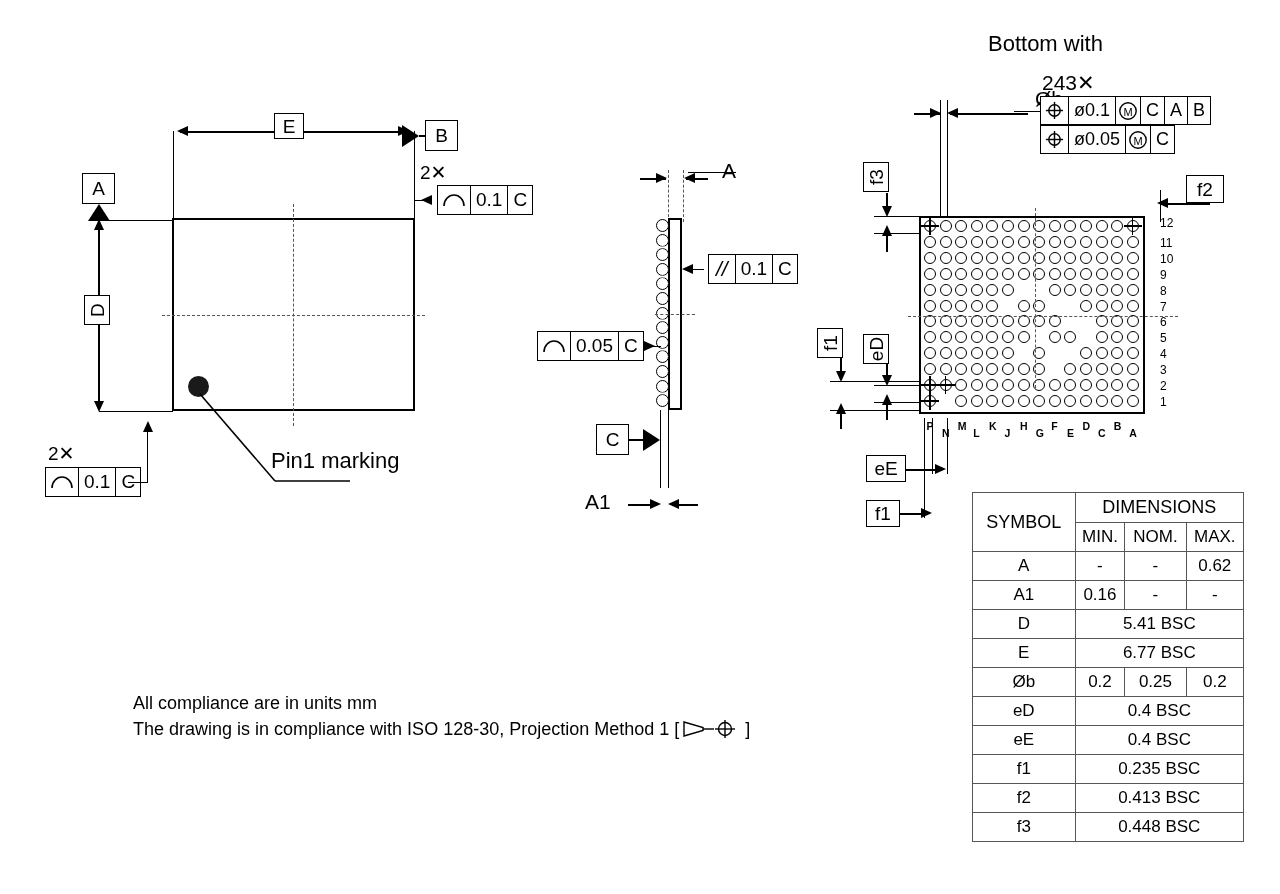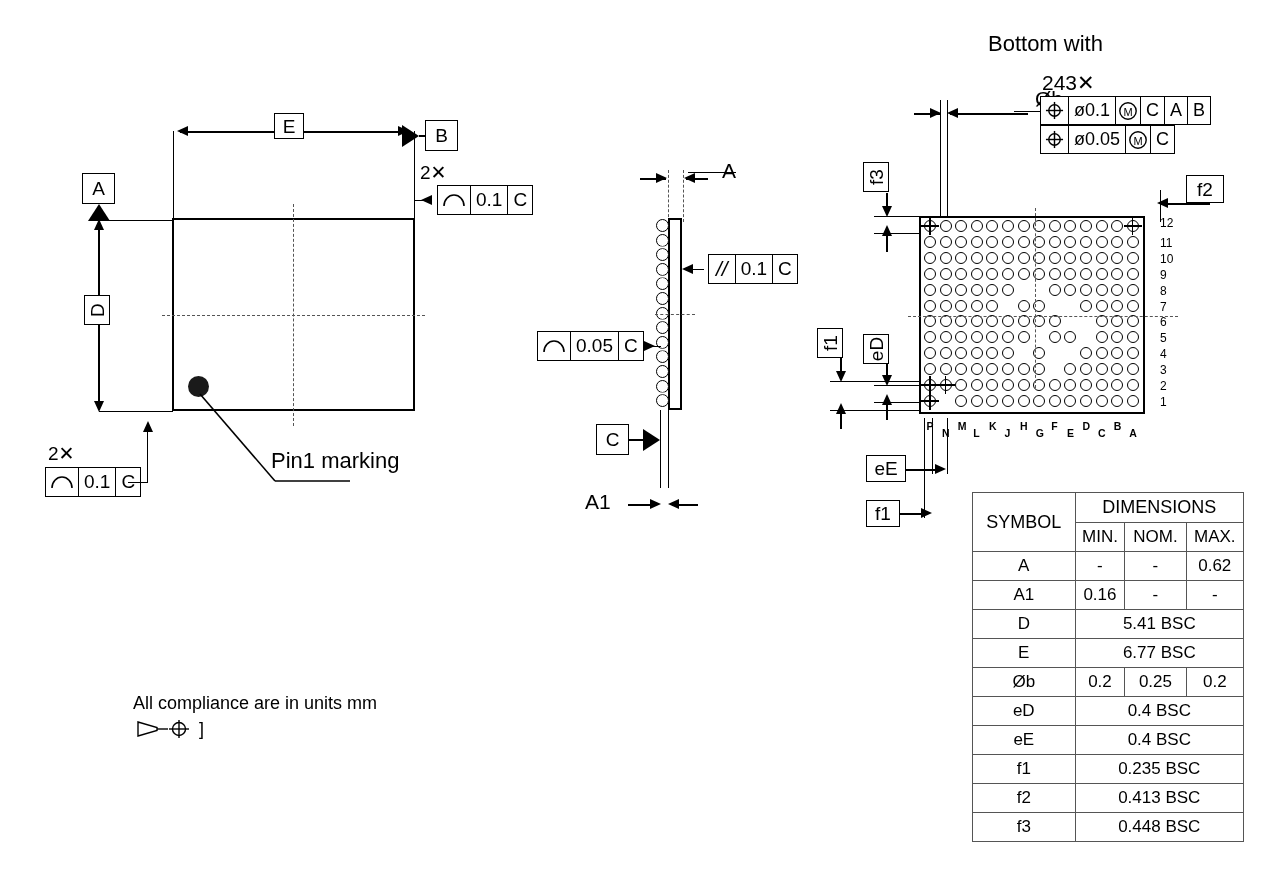--- a/index.html
+++ b/index.html
@@ -501,20 +501,21 @@
     <div class="rowLbl" style="left: 0px; top: 99.4px;">6</div>
     <div class="rowLbl" style="left: 0px; top: 115.3px;">5</div>
     <div class="rowLbl" style="left: 0px; top: 131.2px;">4</div>
     <div class="rowLbl" style="left: 0px; top: 147.1px;">3</div>
     <div class="rowLbl" style="left: 0px; top: 163px;">2</div>
     <div class="rowLbl" style="left: 0px; top: 178.9px;">1</div>
   </div>
 
 <div class="note" style="left:133px;top:690px;">All compliance are in units mm</div>
 <div class="abs" style="left:133px;top:716px;display:flex;align-items:center;">
+  <span class="note" style="position:static;">The drawing is in compliance with ISO 128-30, Projection Method 1 [</span>
   <span style="display:inline-flex;align-items:center;padding:0 2px;">
     <svg width="62" height="22" viewBox="0 0 62 22">
       <path d="M3 4 L22 9.5 L22 12.5 L3 18 Z" fill="none" stroke="#000" stroke-width="1.4"></path>
       <line x1="22" y1="11" x2="33" y2="11" stroke="#000" stroke-width="1.4"></line>
       <circle cx="44" cy="11" r="6.5" fill="none" stroke="#000" stroke-width="1.4"></circle>
       <line x1="44" y1="2" x2="44" y2="20" stroke="#000" stroke-width="1.4"></line>
       <line x1="34" y1="11" x2="54" y2="11" stroke="#000" stroke-width="1.4"></line>
     </svg>
   </span>
   <span class="note" style="position:static;">]</span>

